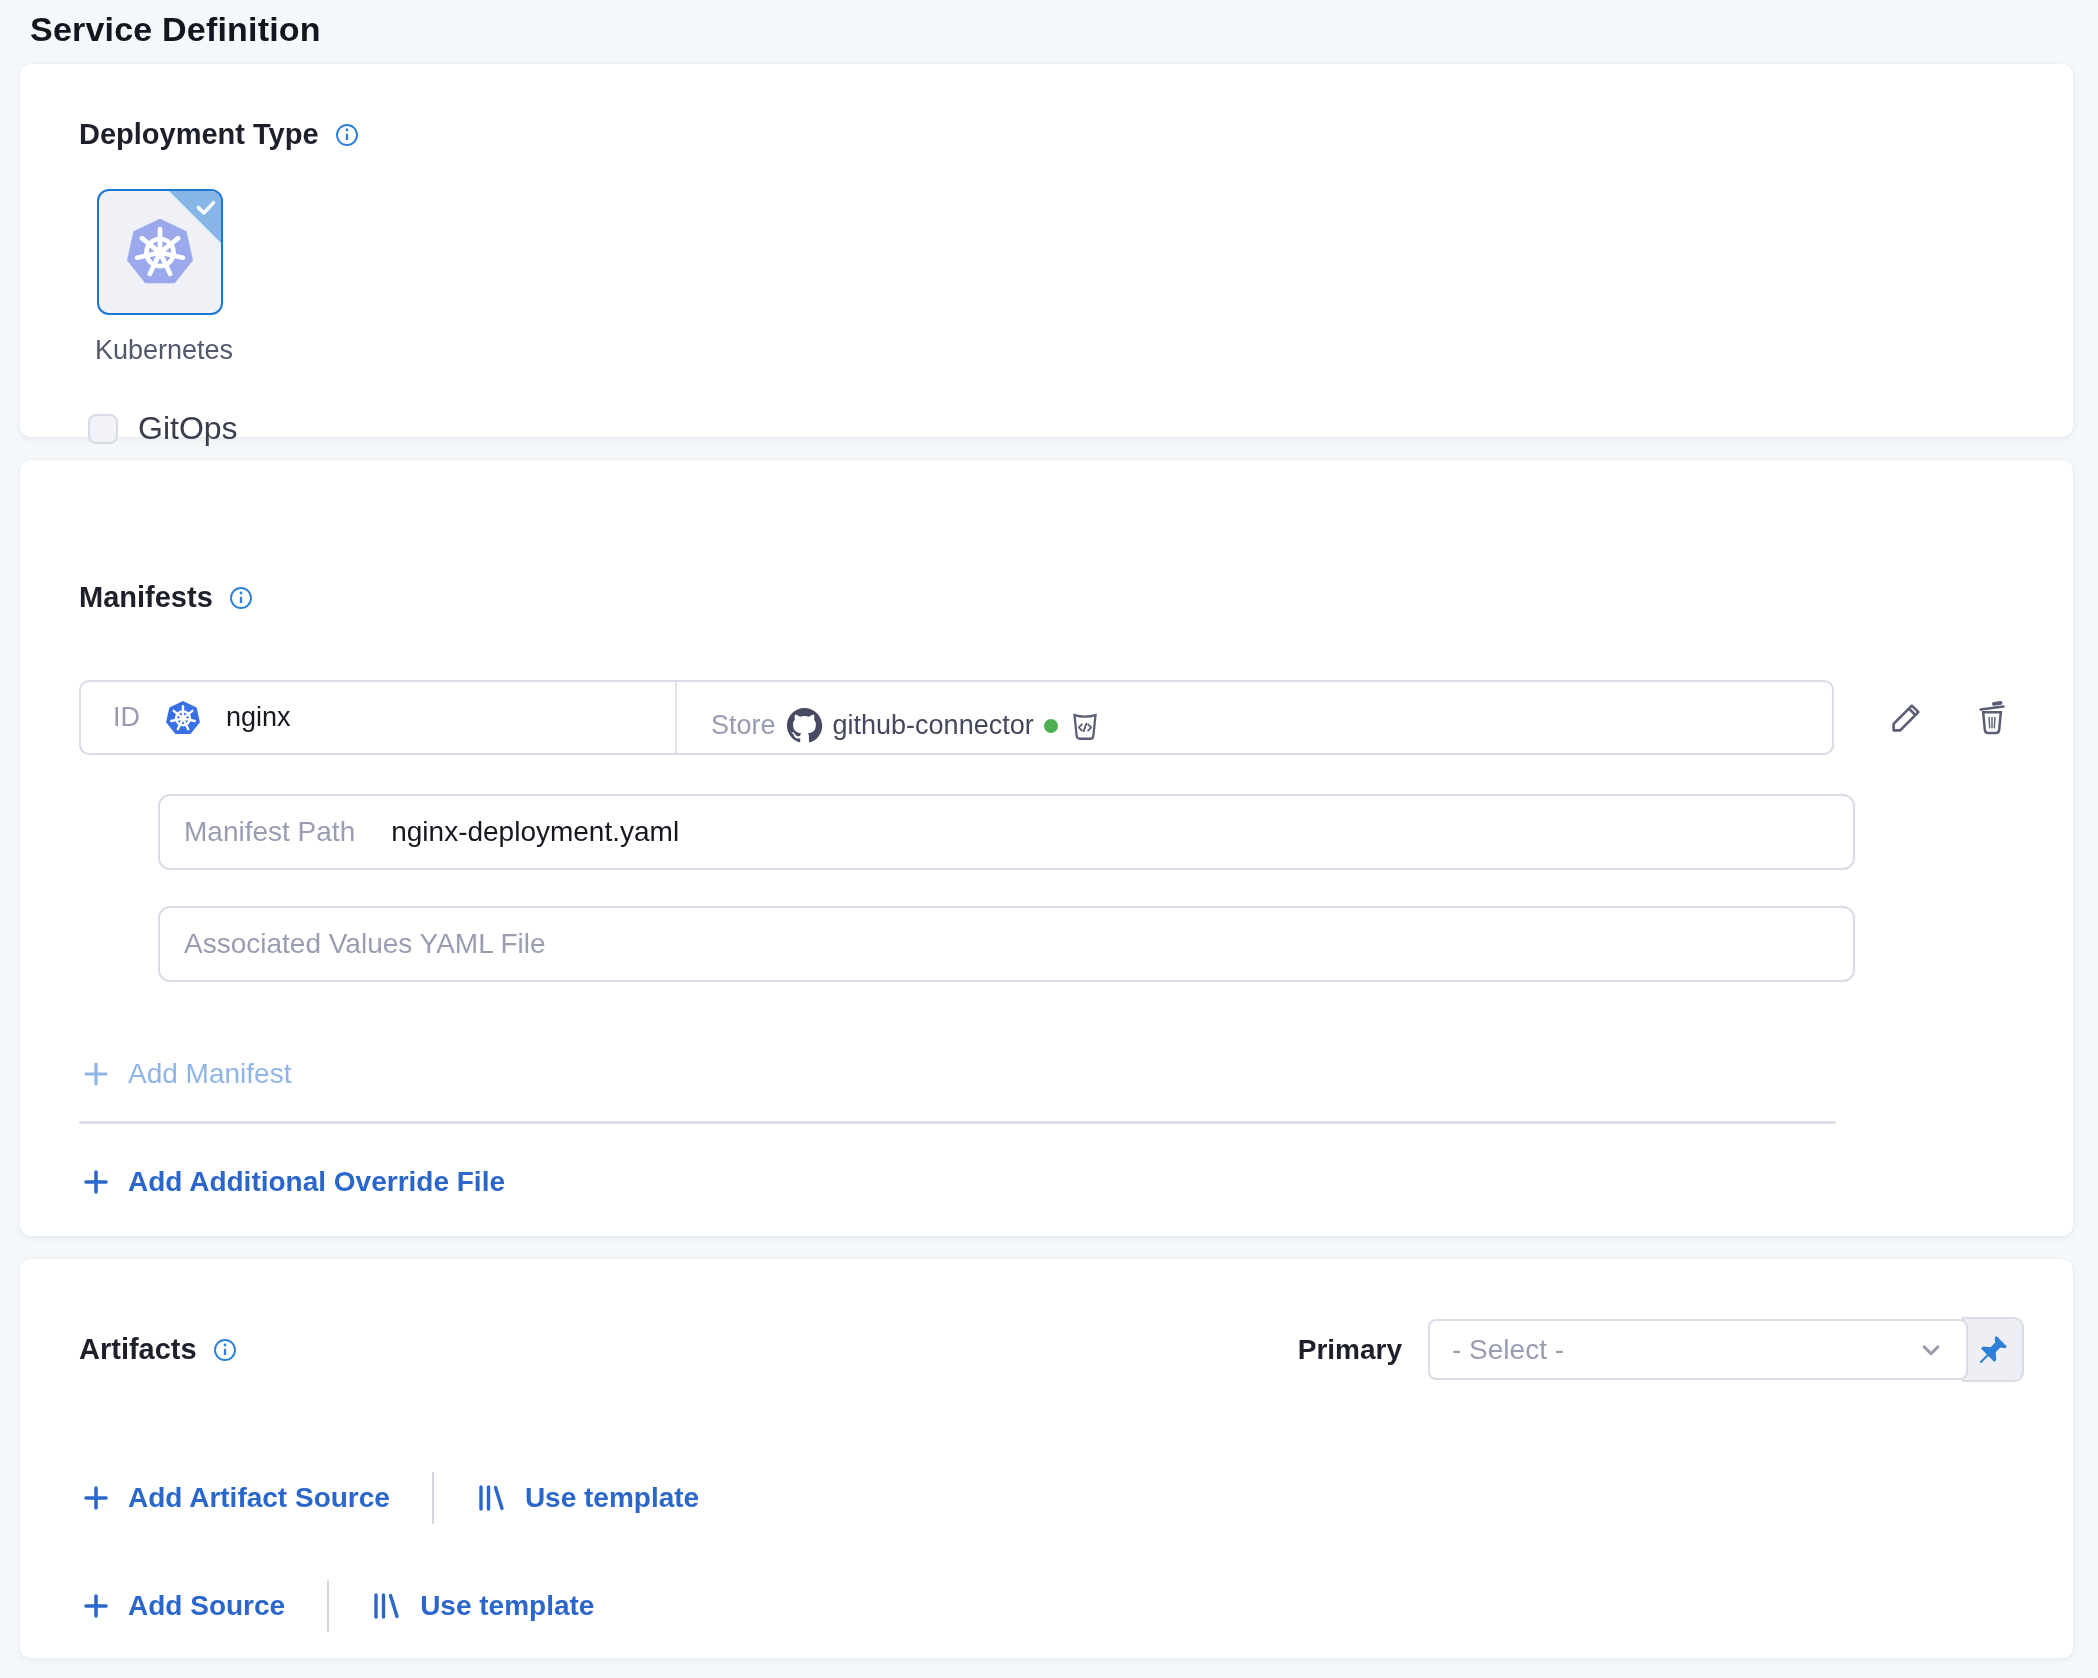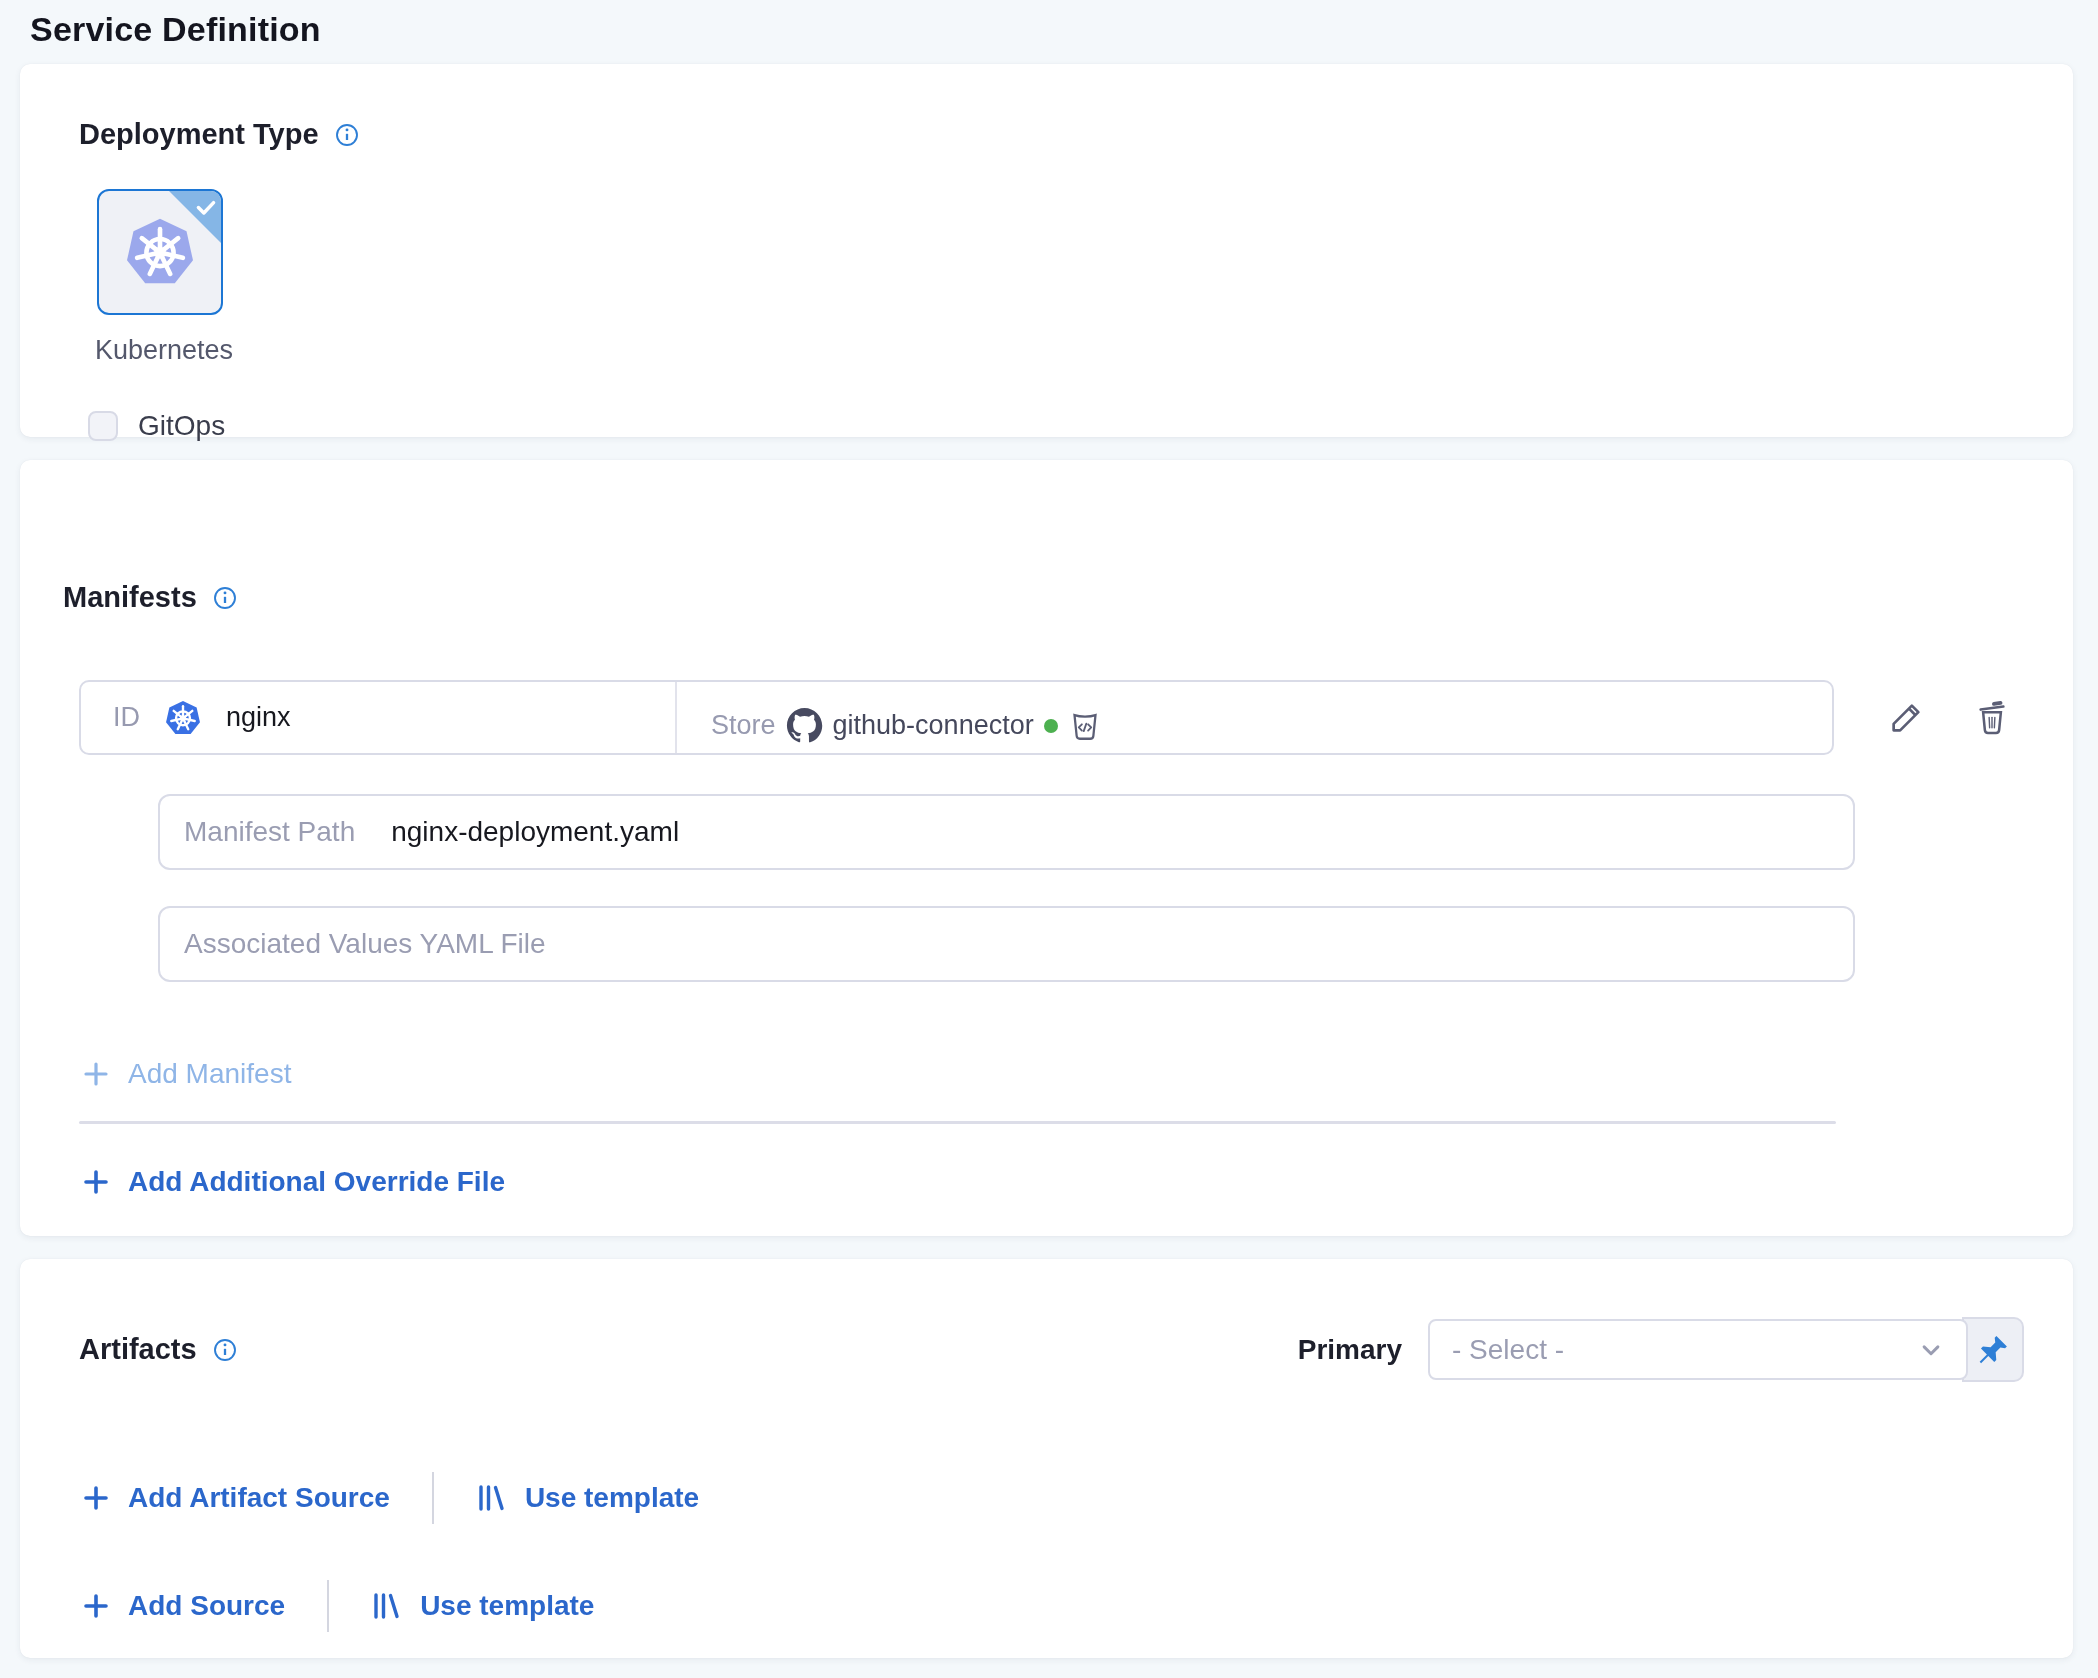--- a/index.html
+++ b/index.html
@@ -47,24 +47,24 @@
   .tile-glyph { width: 74px; height: 74px; }
   .tile-label {
     margin: 20px 0 0 75px; width: 130px; text-align: center;
     font-size: 27px; color: #54586c;
   }
   .gitops-row { margin: 44px 0 0 68px; display: flex; align-items: center; }
   .checkbox {
     width: 30px; height: 30px; background: #f2f3f8;
     border: 2px solid #d8dae6; border-radius: 8px; cursor: pointer;
   }
-  .gitops-label { margin-left: 20px; font-size: 28px; color: #3a3d4c; }
+  .gitops-label { margin-left: 20px; font-size: 32px; color: #3a3d4c; }
 
   
-  #card-manifests .section-header { padding: 121px 0 0 43px; }
+  #card-manifests .section-header { padding: 121px 0 0 59px; }
   .manifest-row { margin: 66px 0 0 59px; display: flex; align-items: center; }
   .manifest-box {
     width: 1755px; height: 75px;
     border: 2px solid #d9dbe7; border-radius: 10px;
     display: flex; align-items: stretch; background: #fff; cursor: pointer;
   }
   .box-id { flex: 0 0 594px; display: flex; align-items: center; gap: 24px; padding-left: 32px; }
   .box-divider { width: 2px; background: #e2e3ec; }
   .box-store { flex: 1; display: flex; align-items: center; gap: 10px; padding-left: 34px; margin-top: 16px; }
   .muted-label { font-size: 27px; color: #979ab0; }

